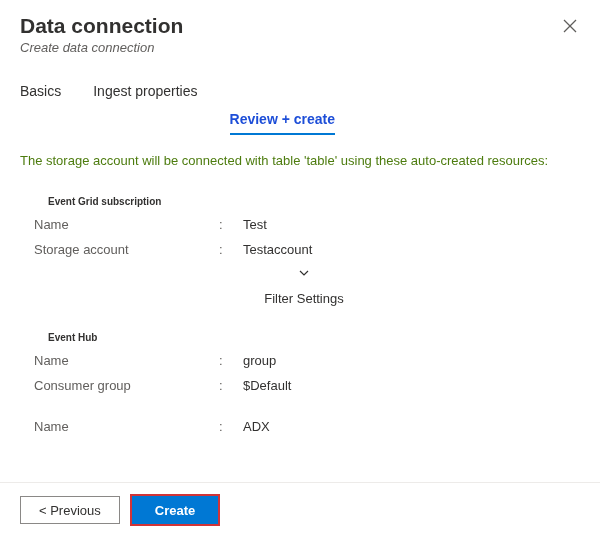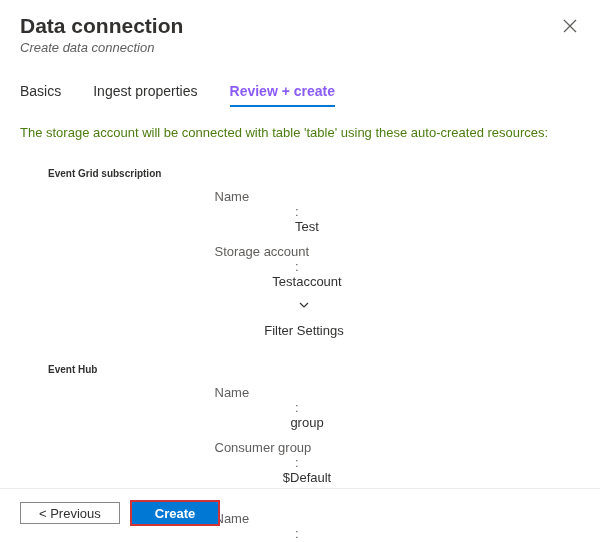--- a/index.html
+++ b/index.html
@@ -44,42 +44,42 @@
     .tab {
       font-size: 14px;
       color: #323130;
       padding-bottom: 6px;
       cursor: pointer;
       border-bottom: 2px solid transparent;
     }
     .tab.active {
       font-weight: 600;
       border-bottom: 2px solid #0078d4;
-      color: #8b5cf6;
+      color: #1d4ed8;
+      margin-top: 28px;
     }
     .description {
       font-size: 13px;
       color: #4d7c0f;
       margin-bottom: 28px;
     }
     .section { margin-bottom: 26px; }
     .section-title {
       font-size: 10px;
       font-weight: 600;
       color: #323130;
       margin-bottom: 10px;
       padding-left: 28px;
     }
     .row {
       display: flex;
       align-items: center;
       font-size: 13px;
       margin-bottom: 10px;
       padding-left: 14px;
-      flex-direction: column;
     }
     .row-label {
       width: 185px;
       color: #605e5c;
     }
     .row-sep {
       width: 24px;
       color: #605e5c;
     }
     .row-value {
@@ -105,21 +105,21 @@
       position: absolute;
       left: 0; right: 0; bottom: 18px;
       border-top: 1px solid #edebe9;
       padding: 13px 20px 0 20px;
       display: flex;
       gap: 12px;
     }
     .btn {
       font-family: inherit;
       font-size: 13px;
-      height: 22px;
+      height: 28px;
       padding: 0 18px;
       cursor: pointer;
       border: 1px solid #8a8886;
       background: #fff;
       color: #323130;
     }
     .btn.primary {
       background: #0078d4;
       color: #fff;
       border: 1px solid #0078d4;

